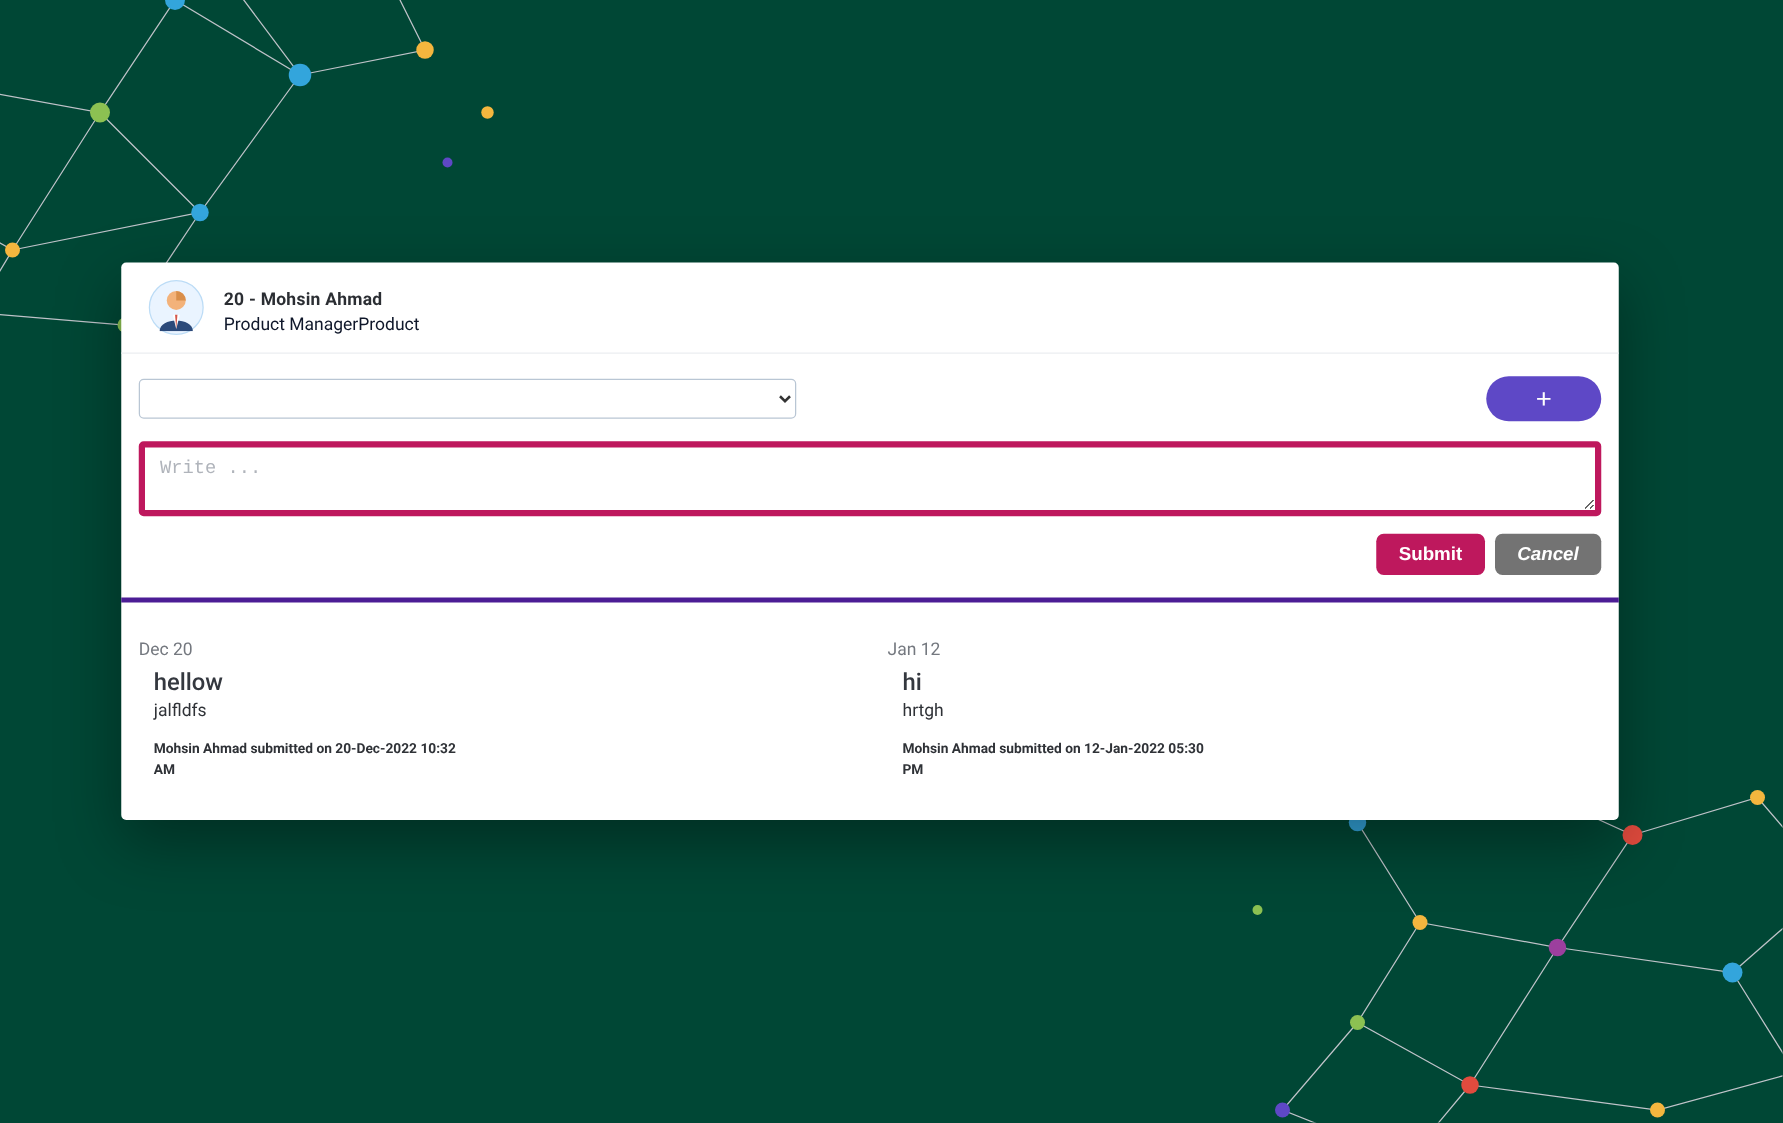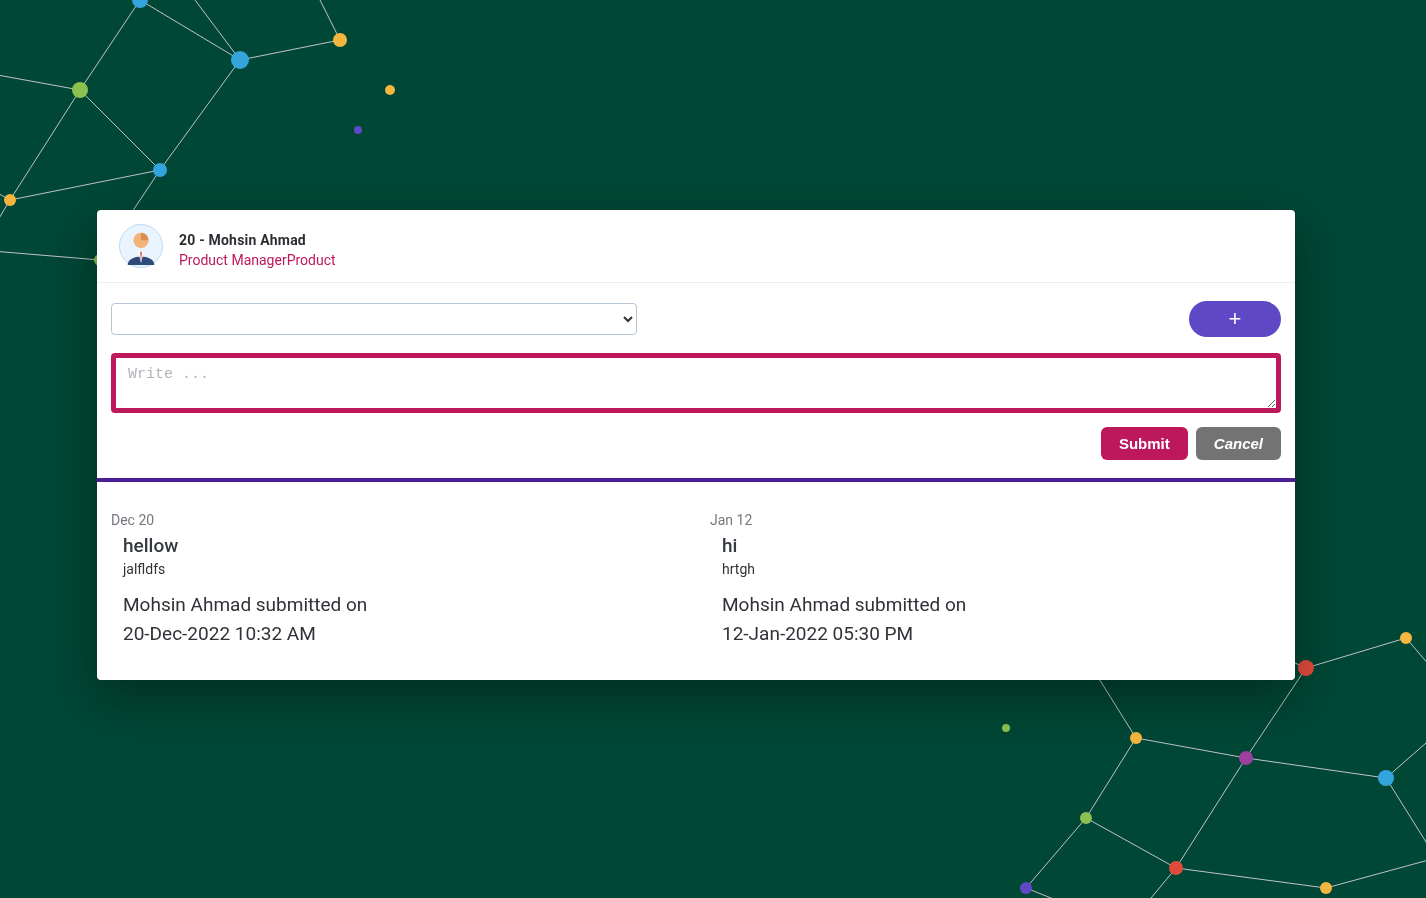--- a/index.html
+++ b/index.html
@@ -27,21 +27,21 @@
 }
 .avatar {
   width:42px; height:42px; border-radius:50%;
   background:#eaf4ff;
   border:1.5px solid #bcdcf6;
   display:flex; align-items:center; justify-content:center;
   flex:0 0 42px;
 }
 .avatar svg { width:38px; height:38px; }
 .h-title { font-weight:700; font-size:14px; color:#2b2e33; letter-spacing:.2px; }
-.h-sub   { font-size:14px; color:#be185d; margin-top:4px; }
+.h-sub   { font-size:14px; color:#0f172a; margin-top:4px; }
 
 
 .form-block { padding:18px 14px 4px; }
 .row1 { display:flex; align-items:center; gap:20px; margin-bottom:16px; }
 .select {
   width:526px; height:32px;
   border:1px solid #b9c6d4; border-radius:4px;
   background:#fff; color:#333; font-size:14px;
   padding:0 8px;
 }
@@ -68,21 +68,21 @@
 
 .entries {
   display:grid; grid-template-columns:1fr 1fr;
   border-top:4px solid #4c1d95;
   padding:22px 0 28px;
 }
 .entry { padding:8px 22px 4px 14px; }
 .entry .date  { color:#74787f; font-size:14px; }
 .entry .heading { font-size:19px; color:#34383f; margin:6px 0 4px 12px; font-weight:500; }
 .entry .body  { font-size:14px; color:#2f3237; margin-left:12px; }
-.entry .meta  { font-size:19px; color:#2f3237; margin:14px 0 0 12px; font-weight:400; line-height:1.5; max-width:260px; }
+.entry .meta  { font-size:11px; color:#2f3237; margin:14px 0 0 12px; font-weight:700; line-height:1.5; max-width:260px; }
 
 
 .net { position:absolute; z-index:1; pointer-events:none; }
 .net.top    { left:-120px; top:-80px; width:520px; height:380px; }
 .net.bottom { right:-60px; bottom:-60px; width:520px; height:380px; }
 </style>
 </head>
 <body>
 
 <svg class="net top" viewBox="0 0 520 380">

